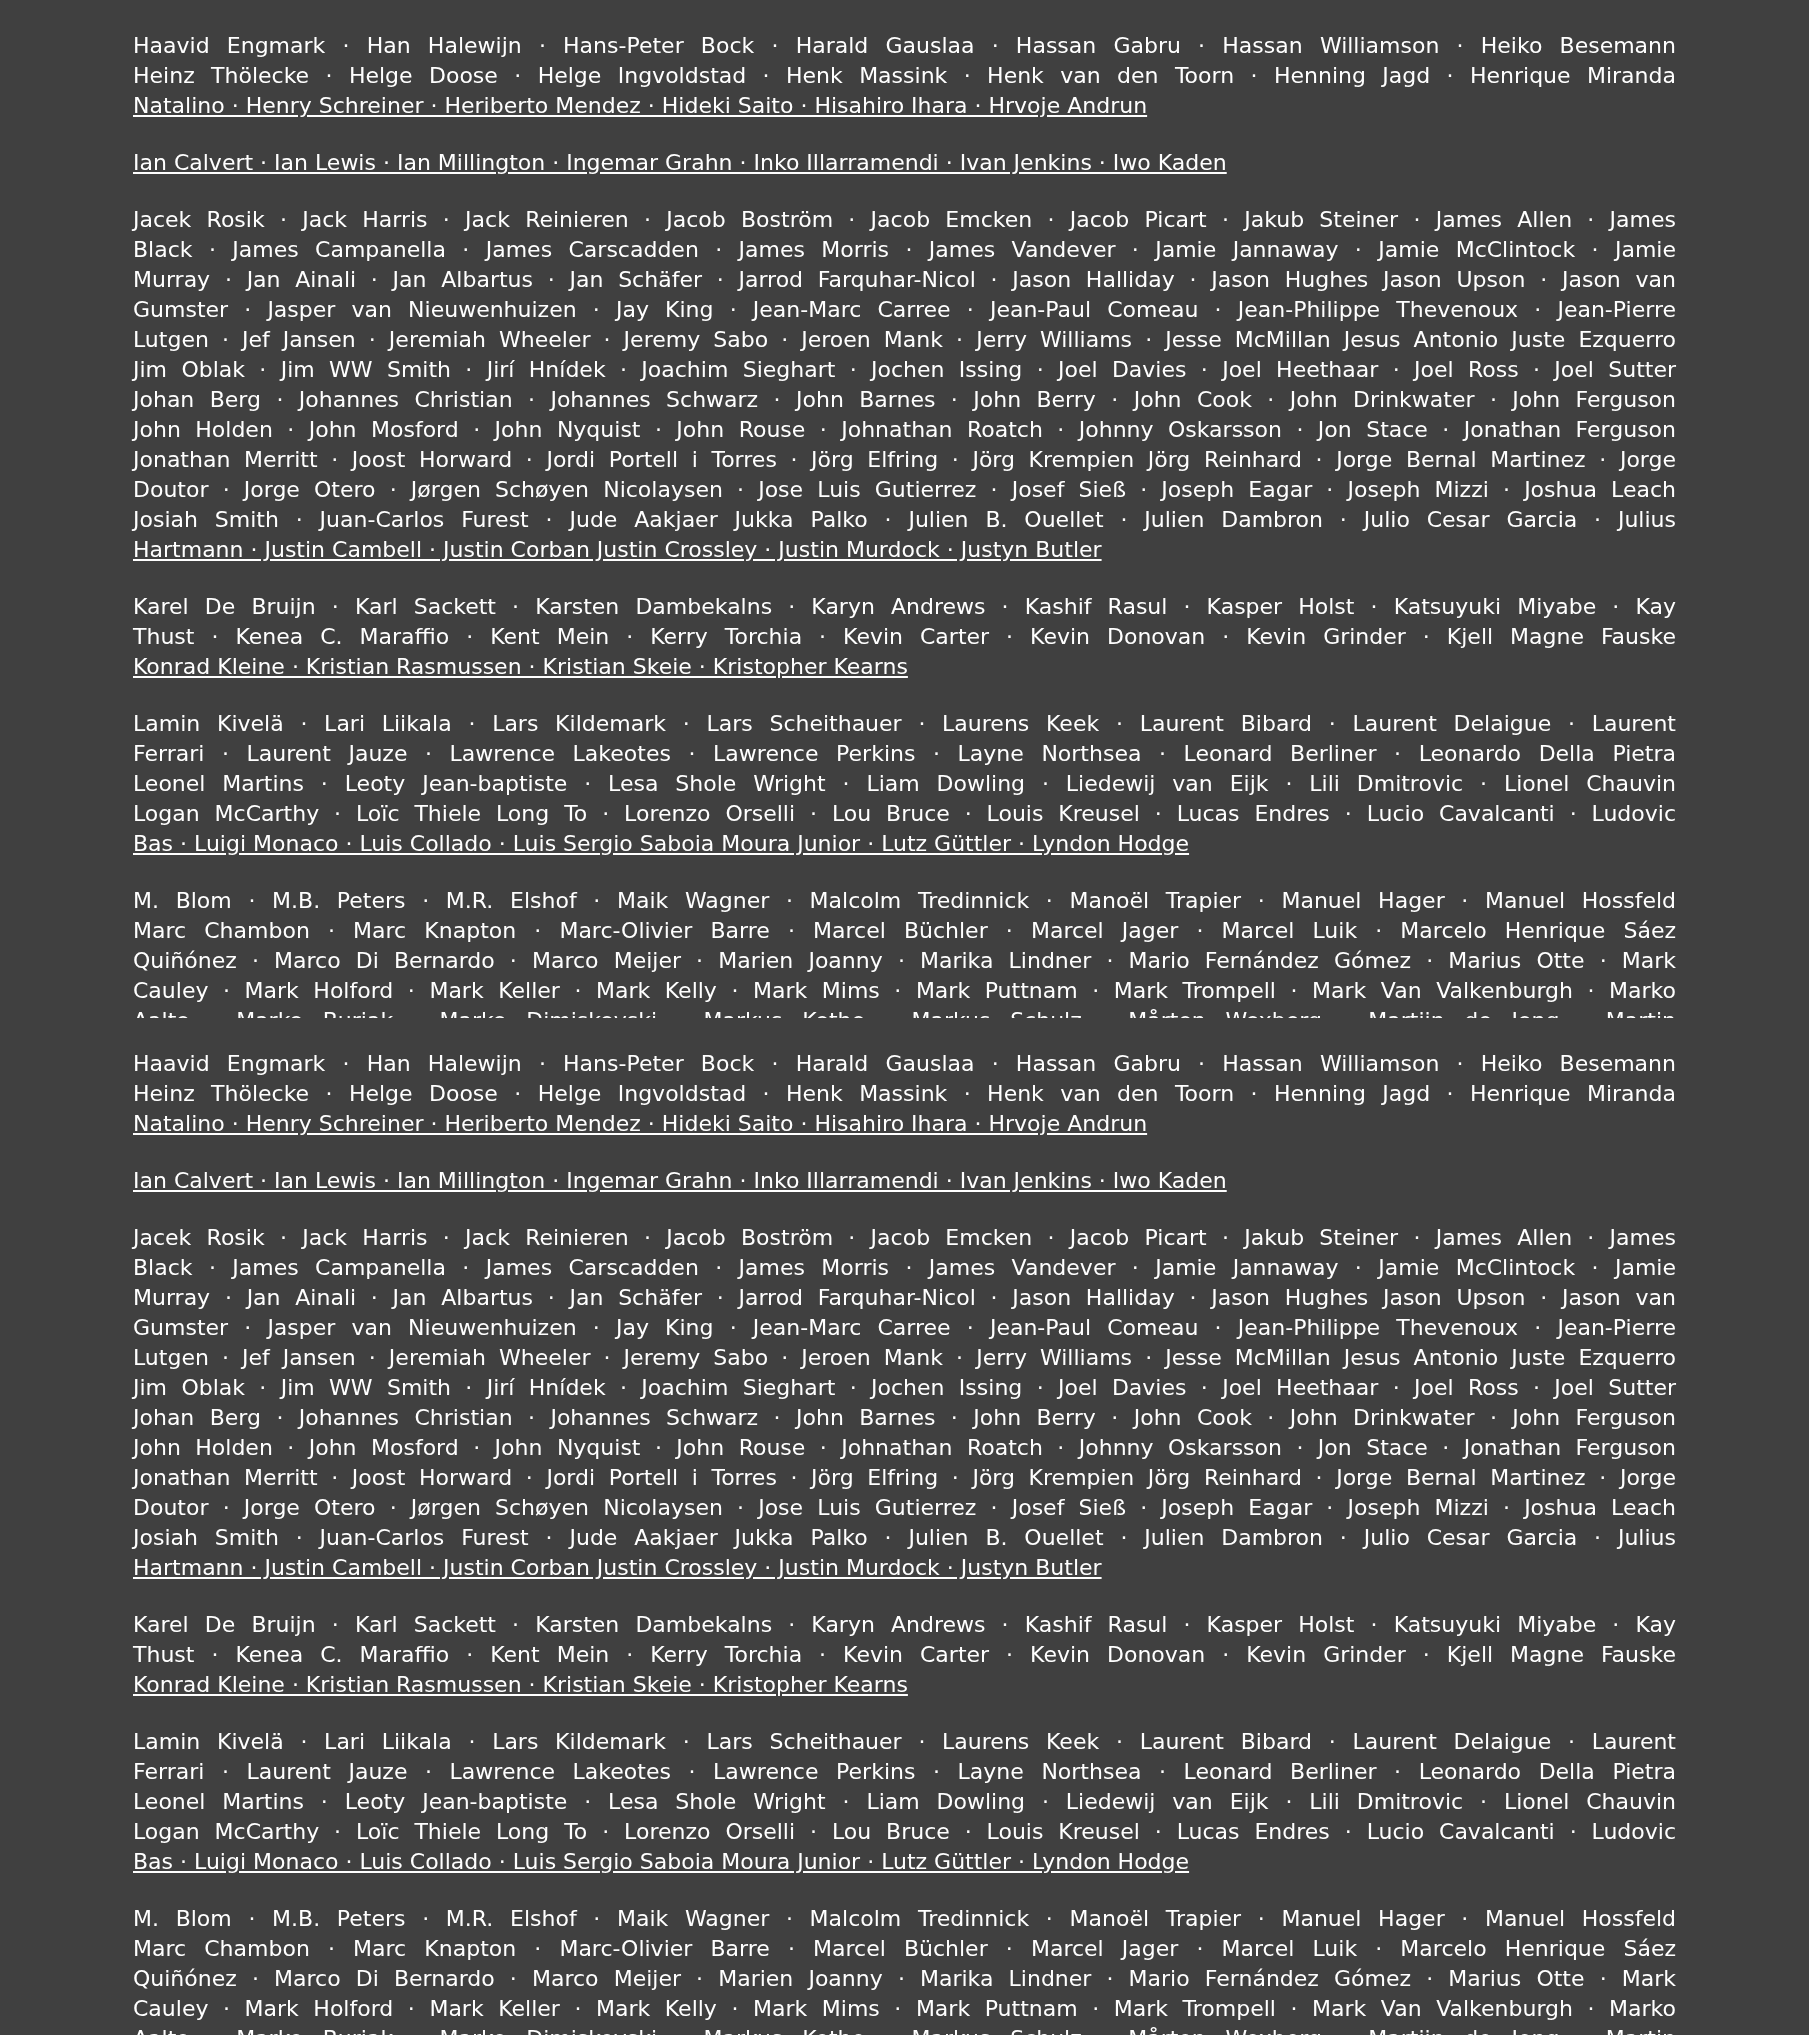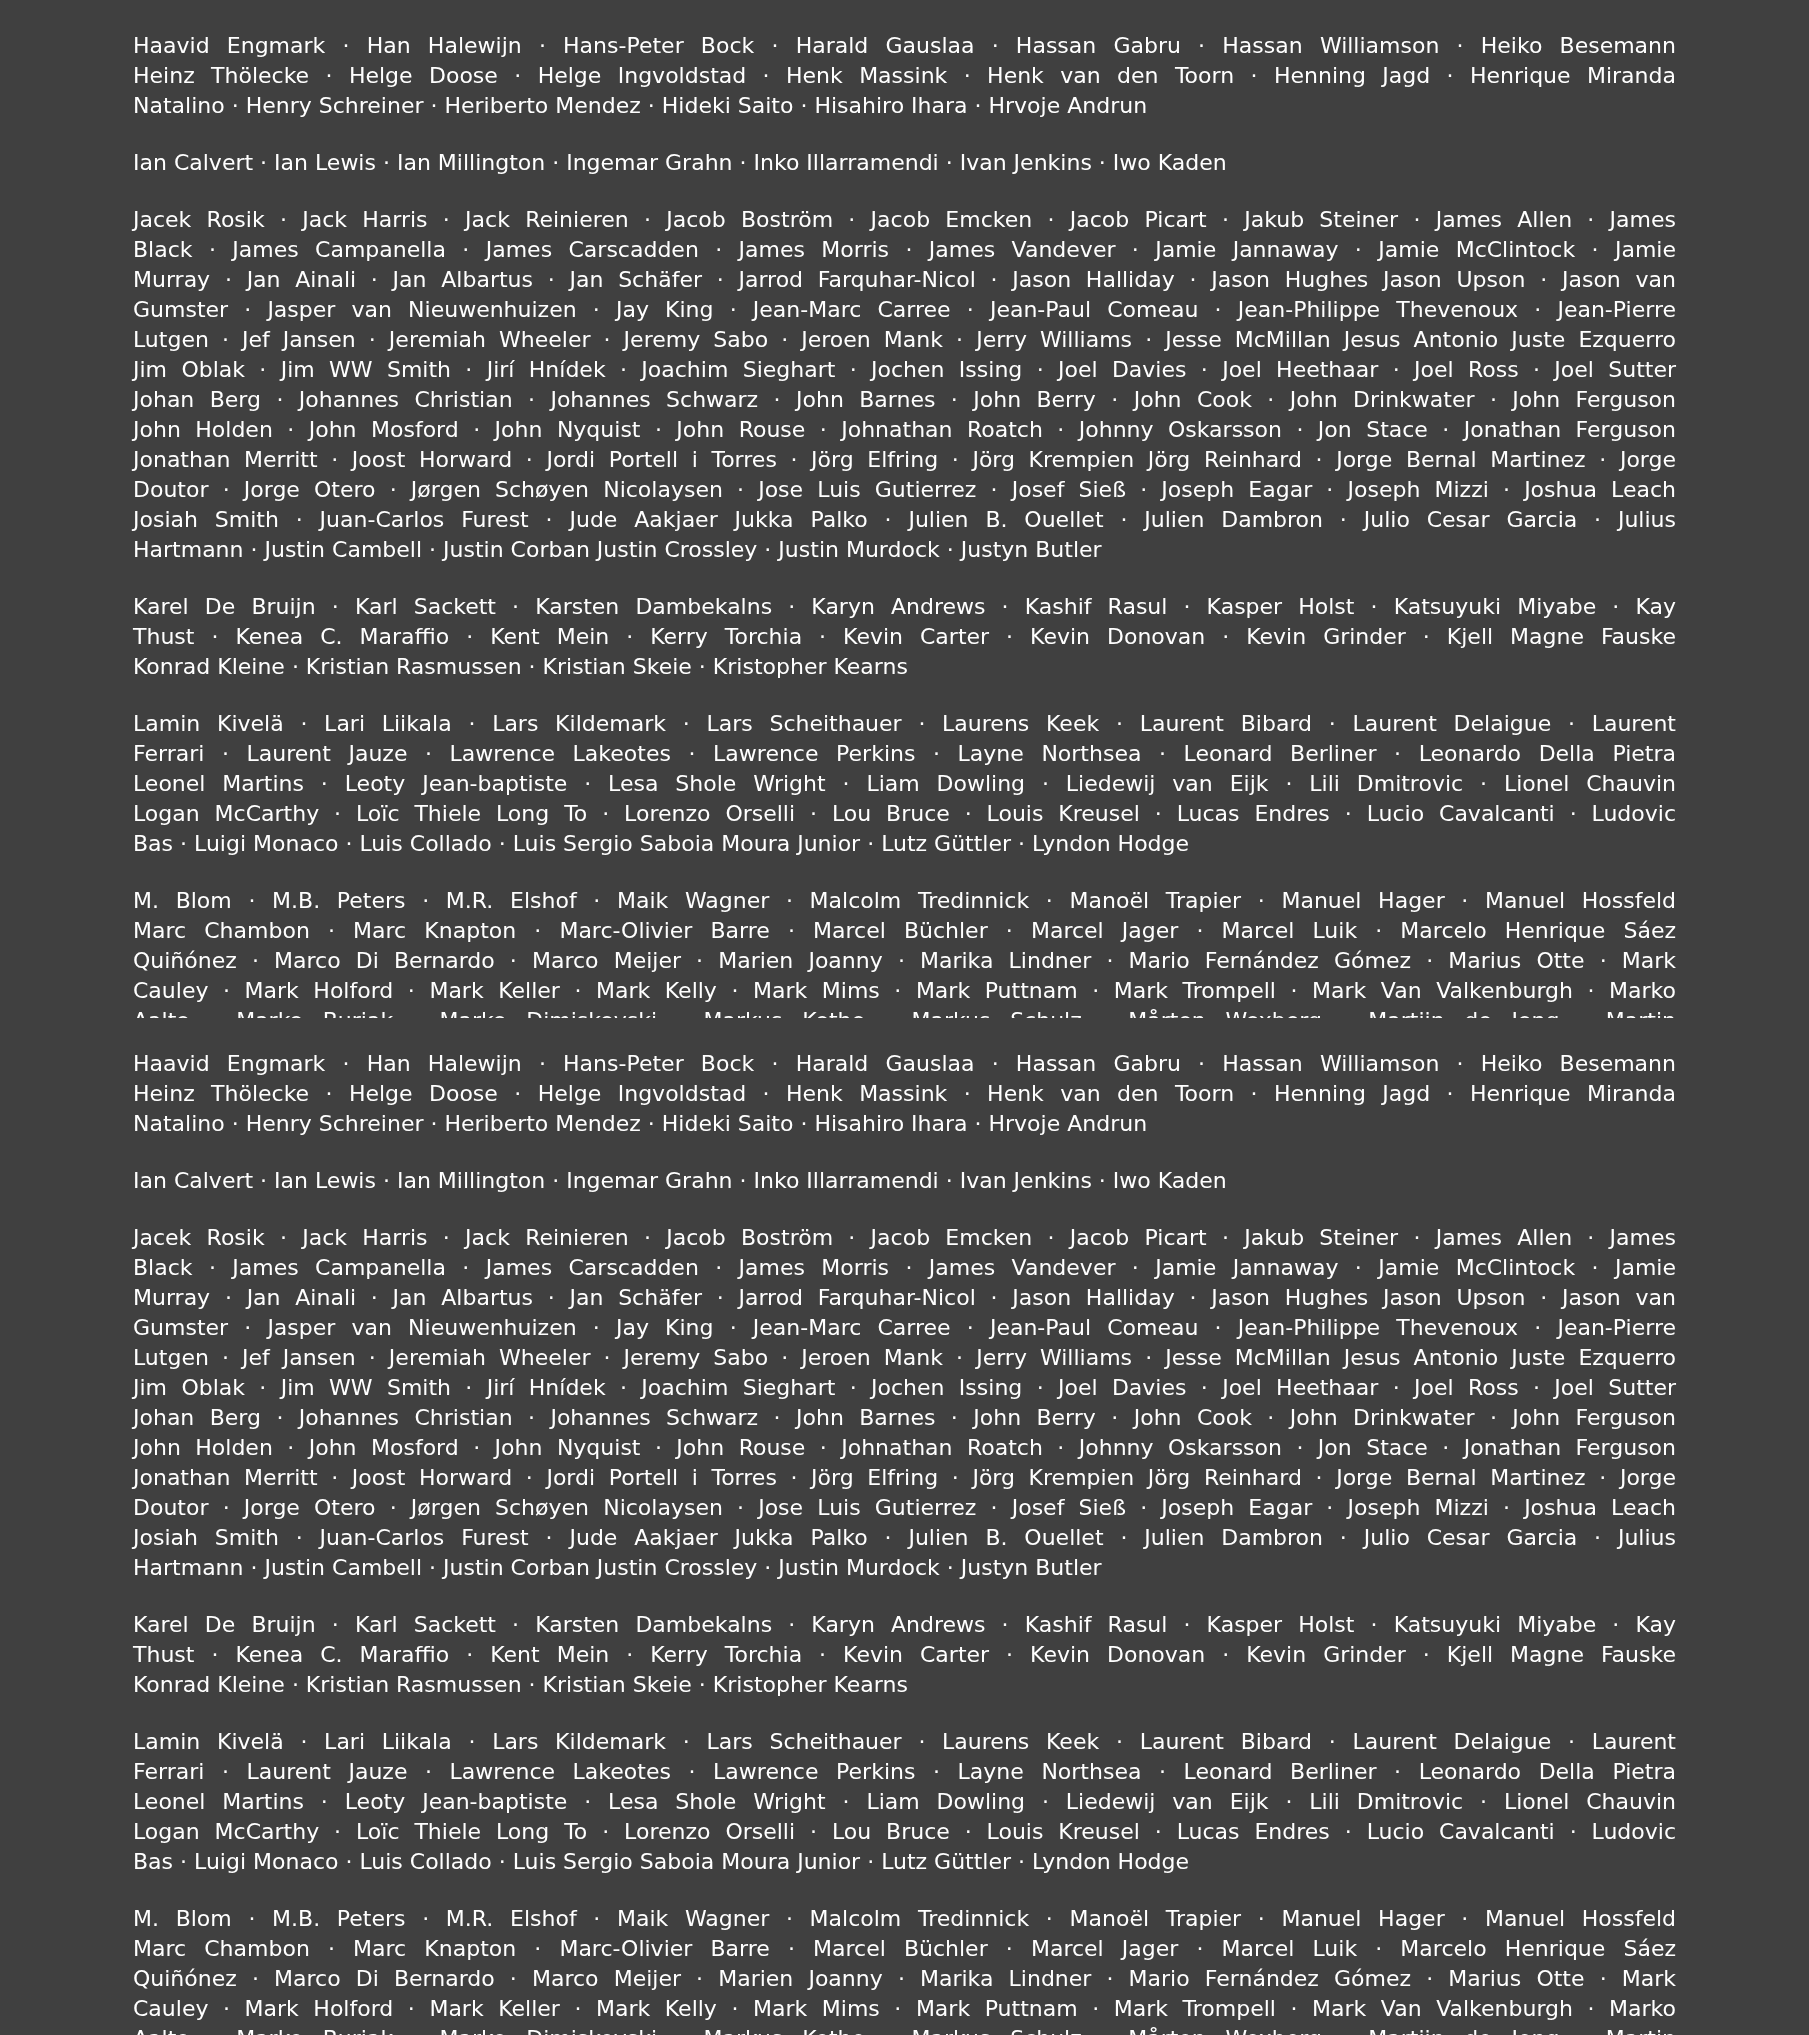--- a/index.html
+++ b/index.html
@@ -26,20 +26,21 @@
   }
   .section {
     margin: 0 0 27px 0;
   }
   .line {
     text-align: justify;
     text-align-last: justify;
   }
   .line.lastline {
     text-align-last: left;
+    text-decoration: underline;
   }
 </style>
 </head>
 <body>
 
 <div id="credits-root">
     <div class="tile">
       <div class="section">
         <div class="line">Haavid Engmark · Han Halewijn · Hans-Peter Bock · Harald Gauslaa · Hassan Gabru · Hassan Williamson · Heiko Besemann</div>
         <div class="line">Heinz Thölecke · Helge Doose · Helge Ingvoldstad · Henk Massink · Henk van den Toorn · Henning Jagd · Henrique Miranda</div>

